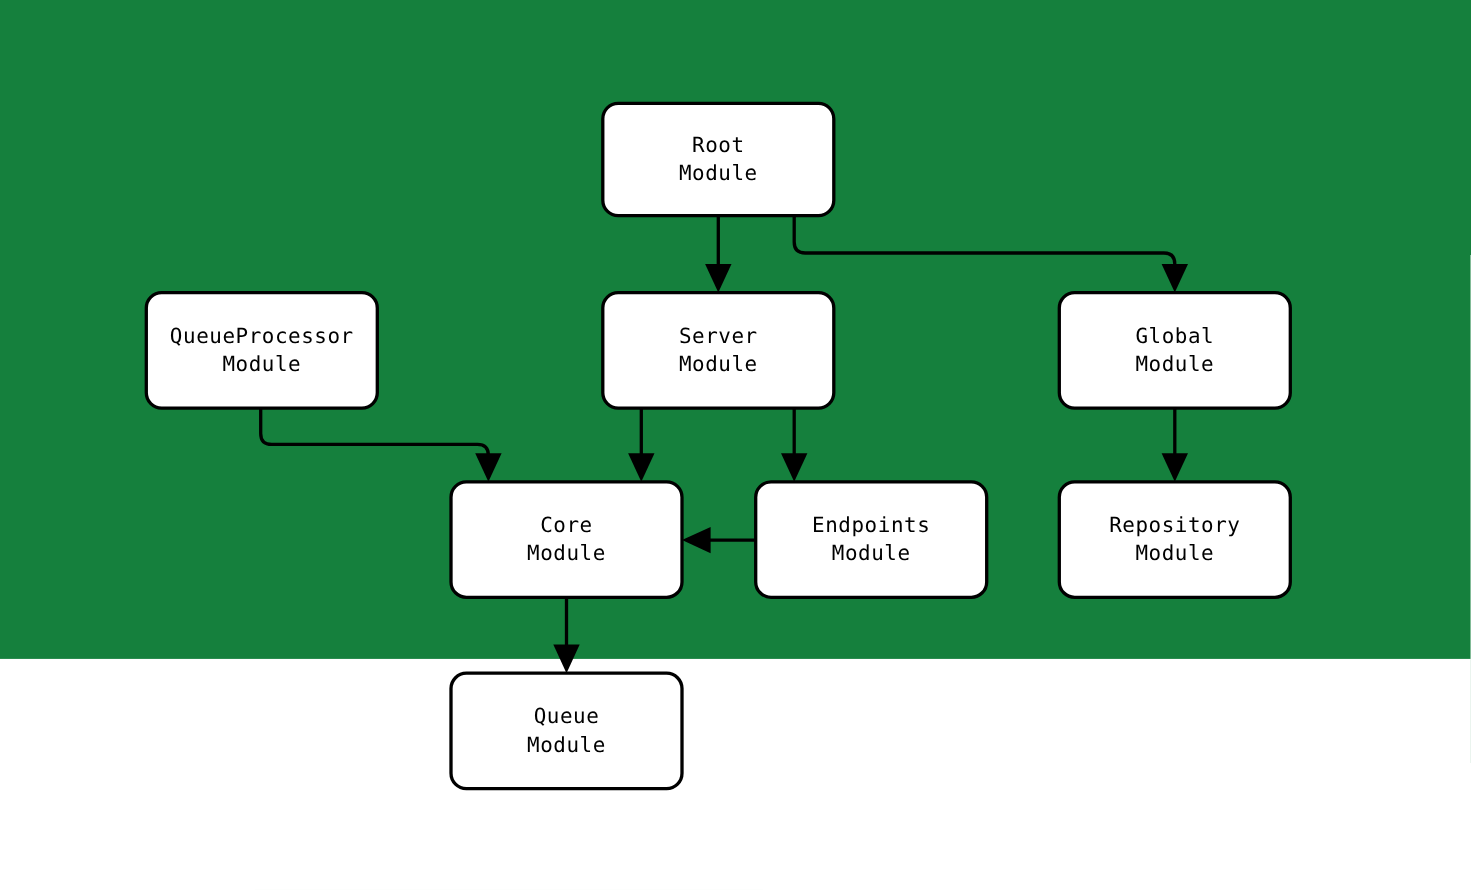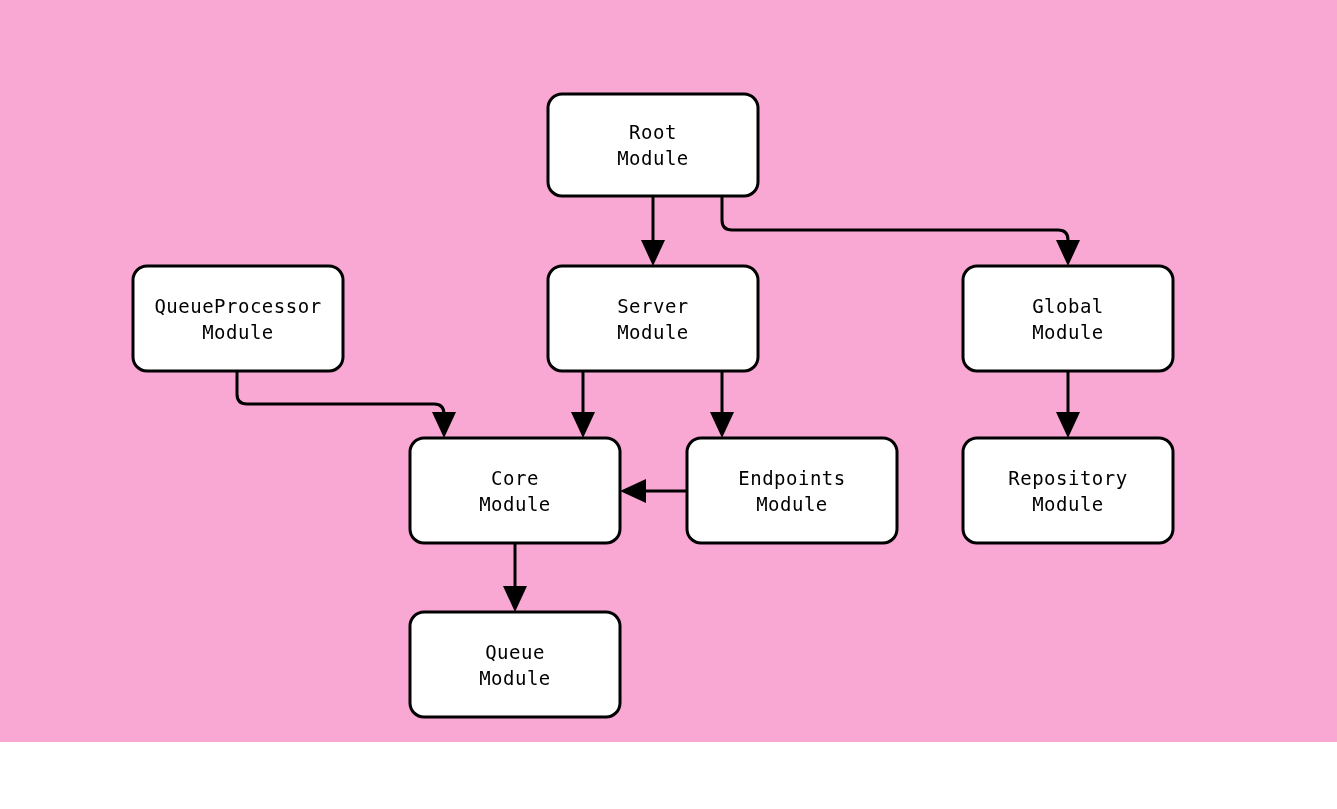--- a/index.html
+++ b/index.html
@@ -10,22 +10,22 @@
   }
   body {
     width: 1337px;
     height: 809px;
     font-family: "DejaVu Sans Mono", "Liberation Mono", monospace;
     overflow: hidden;
   }
   #diagram-root {
     position: relative;
     width: 1337px;
-    height: 742px;
-    background: #f9a8d4;
+    height: 599px;
+    background: #15803d;
   }
   svg#diagram-canvas {
     display: block;
     width: 1337px;
     height: 809px;
   }
   .node-box {
     fill: #ffffff;
     stroke: #000000;
     stroke-width: 3;

